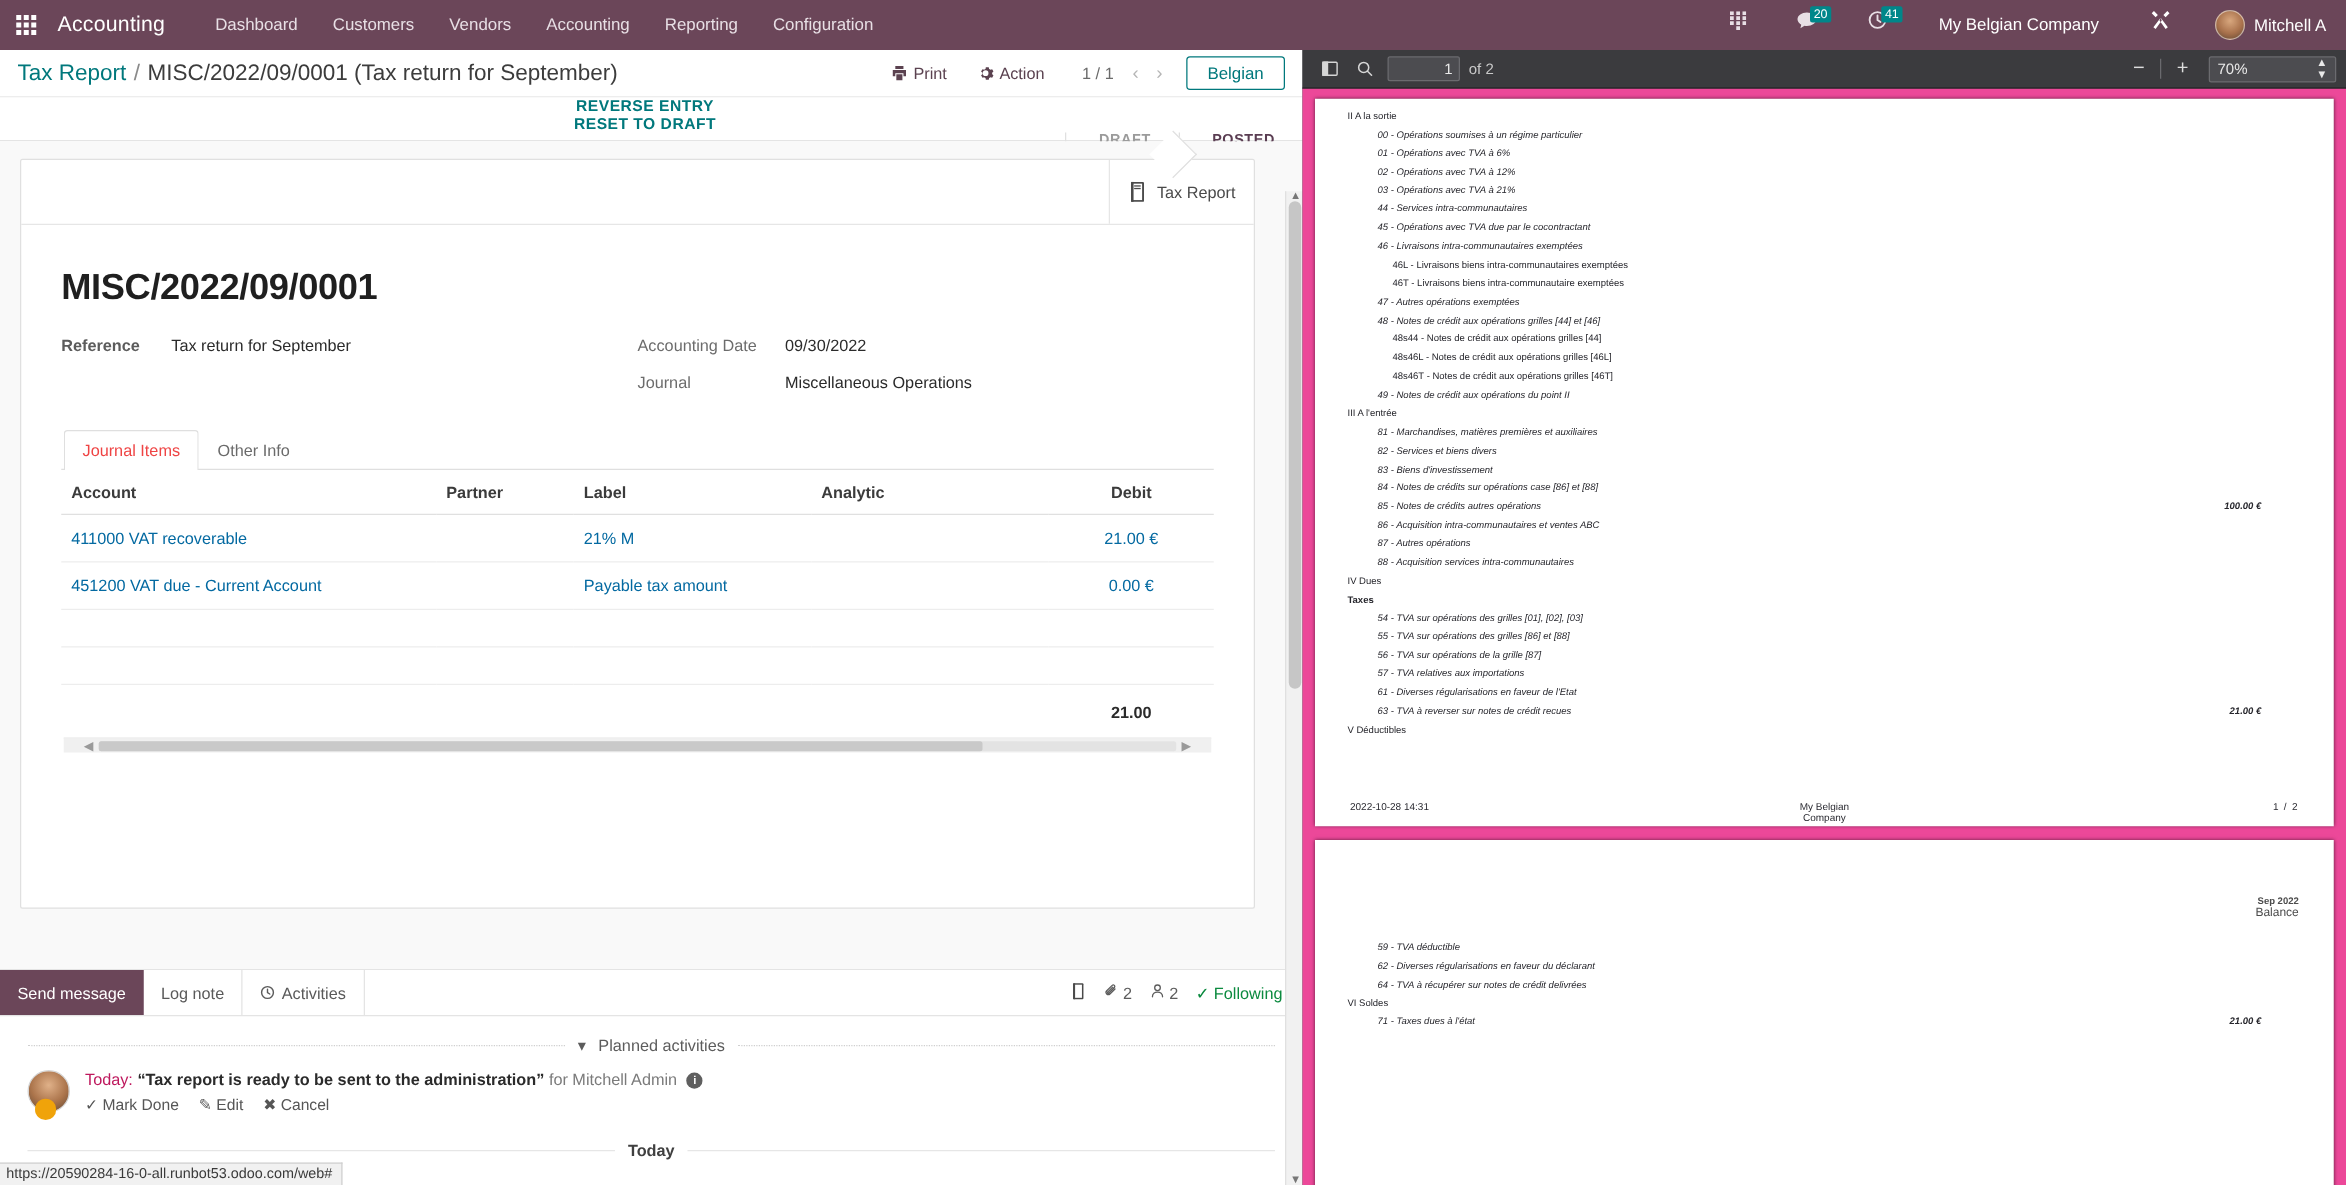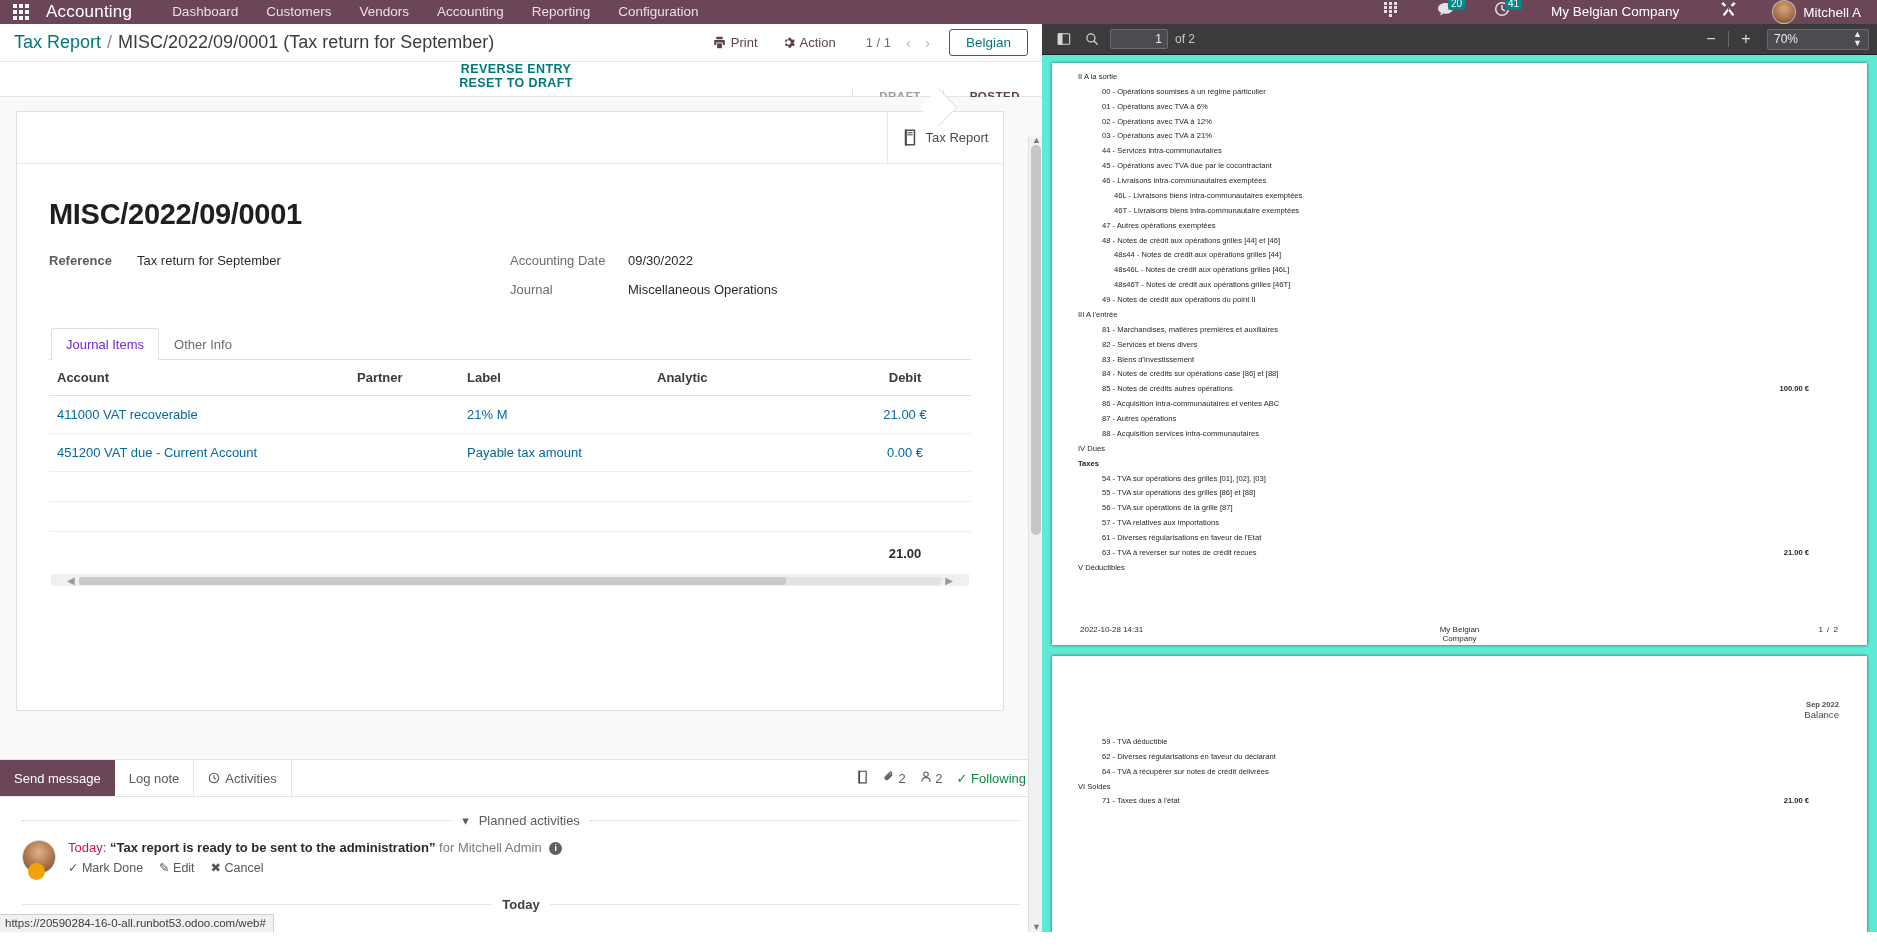--- a/index.html
+++ b/index.html
@@ -10,21 +10,21 @@
     overflow: hidden;
     font-family: "Liberation Sans", sans-serif;
     font-size: 13px;
     color: #4c4c4c;
     background: #fff;
   }
   .app { position: relative; width: 1877px; height: 948px; }
 
   
   .navbar {
-    height: 24px;
+    height: 40px;
     background: #6b4659;
     display: flex;
     align-items: center;
     color: #f3eef1;
     padding: 0 0 0 0;
     position: relative;
     z-index: 50;
   }
   .nav-apps {
     width: 42px; height: 40px;
@@ -139,21 +139,21 @@
   .fval { color: #2b2b2b; }
 
   
   .notebook { margin-top: 16px; }
   .tabs { display:flex; border-bottom: 1px solid #dfdfdf; padding-left: 2px; }
   .tab {
     padding: 8px 14px; font-size: 13px; color: #6b6b6b; cursor: pointer;
     border: 1px solid transparent; border-bottom: none; position: relative; top:1px;
     border-radius: 3px 3px 0 0;
   }
-  .tab.active { color: #6d28d9; background:#fff; border-color:#dfdfdf; }
+  .tab.active { color: #ef4444; background:#fff; border-color:#dfdfdf; }
 
   table.lines { width: 100%; border-collapse: collapse; font-size: 13px; }
   table.lines th {
     text-align: left; font-weight: 700; color: #3b3b3b; padding: 10px 8px;
     border-bottom: 1px solid #e0e0e0; font-size: 13px;
   }
   table.lines th.num, table.lines td.num { text-align: center; }
   table.lines td { padding: 11px 8px; border-bottom: 1px solid #ededed; color:#0369a1; }
   table.lines tr.empty td { height: 30px; }
   table.lines tr.total td { border-bottom: none; padding-top: 14px; font-weight: 700; color:#2b2b2b; }
@@ -235,33 +235,33 @@
   }
   .pg-of { color:#c9c9c9; font-size: 12px; margin-left: 7px; }
   .pt-spacer { flex: 1; }
   .zoom-btn { width: 26px; height:24px; display:flex; align-items:center; justify-content:center; color:#ddd; font-size:16px; cursor:pointer;}
   .zoom-div { width:1px; height: 16px; background:#6a6a6e; margin: 0 4px;}
   .zoom-sel {
     width: 102px; height: 21px; background: #4c4c50; border: 1px solid #6b6b6f; border-radius:2px;
     color:#e9e9e9; font-size: 12px; display:flex; align-items:center; padding: 0 6px; margin-left: 8px; cursor:pointer;
   }
   .zoom-sel .caret { margin-left:auto; font-size: 9px; line-height: 9px; }
-  .pdf-scroll { height: 877px; overflow: hidden; background: #5eead4; padding-top: 8px; }
+  .pdf-scroll { height: 877px; overflow: hidden; background: #ec4899; padding-top: 8px; }
   .pdf-page {
     background: #fff; width: 815px; margin: 0 auto 11px auto; position: relative;
     box-shadow: 0 0 3px rgba(0,0,0,.6);
   }
   .pdf-page.p1 { height: 582px; }
   .pdf-page.p2 { height: 300px; }
   .pdf-doc { font-family: "Liberation Sans", sans-serif; font-size: 7.6px; color: #26262c; position:relative; }
   .pl { position: relative; padding: 1.9px 0; line-height: 11.1px; }
   .pl .amt { position: absolute; right: 58px; font-weight: 700; }
   .ind0 { padding-left: 26px; font-weight:700; }
   .ind1 { padding-left: 26px; }
-  .ind2 { padding-left: 50px; }
+  .ind2 { padding-left: 50px; font-style: italic; }
   .ind3 { padding-left: 62px; }
   .p1-body { padding-top: 6px; }
   .pdf-footer { position:absolute; left:0; right:0; bottom: 20px; font-size: 8px; color:#2b2b32;}
   .pf-date { position:absolute; left: 28px; top:0; }
   .pf-co { position:absolute; left: 0; right:0; text-align:center; width: 100%; }
   .pf-co span { display:block; }
   .pf-pg { position:absolute; right: 28px; top: 0; letter-spacing: 1px;}
   .p2-head { position:absolute; right: 28px; top: 44px; text-align: right; }
   .p2-head .m { font-size: 7.6px; font-weight: 700; }
   .p2-head .b { font-size: 9.6px; }

